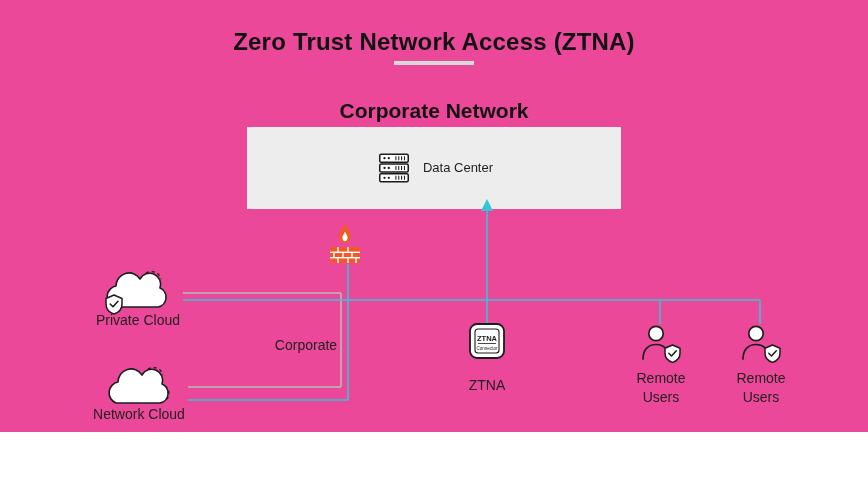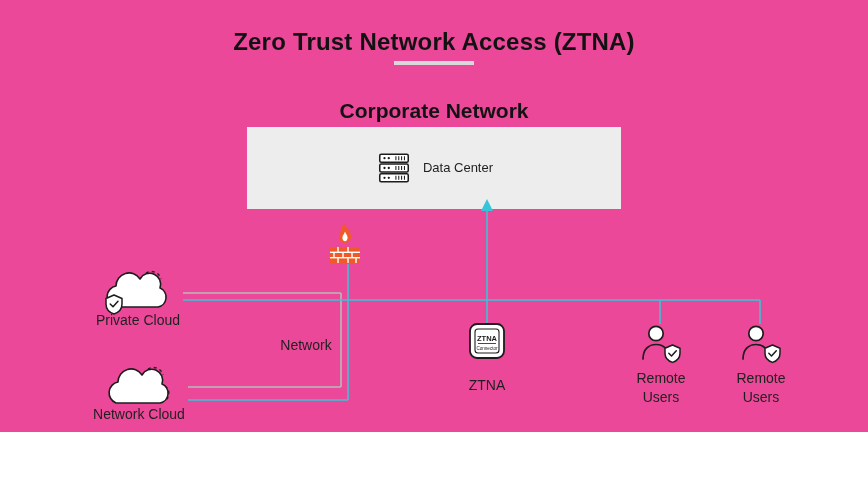--- a/index.html
+++ b/index.html
@@ -116,21 +116,21 @@
   </svg>
   <div class="center-label" style="left:138px;top:311px">Private Cloud</div>
 
   <svg class="abs" style="left:94px;top:358px" width="92" height="62" viewBox="0 0 92 62">
     <path d="M22 45 A11 11 0 0 1 24 24 A13 13 0 0 1 48 17 A11 11 0 0 1 68 26 A10 10 0 0 1 66 45 Z" fill="#fff" stroke="#1c1c1c" stroke-width="1.6" stroke-linejoin="round"></path>
     <path d="M54 11 A10 10 0 0 1 69 17" fill="none" stroke="#1c1c1c" stroke-width="1.3" stroke-dasharray="3 3"></path>
     <path d="M71 28 A9 9 0 0 1 72 42" fill="none" stroke="#1c1c1c" stroke-width="1.3" stroke-dasharray="3 3"></path>
   </svg>
   <div class="center-label" style="left:139px;top:405px">Network Cloud</div>
 
-  <div class="center-label" style="left:306px;top:336px">Network</div>
+  <div class="center-label" style="left:306px;top:336px">Corporate</div>
 
   <svg class="abs" style="left:463px;top:320px" width="48" height="46" viewBox="0 0 48 46">
     <rect x="7" y="4" width="34" height="34" rx="7" fill="#fff" stroke="#1c1c1c" stroke-width="1.8"></rect>
     <rect x="12" y="9" width="24" height="24" rx="3" fill="none" stroke="#1c1c1c" stroke-width="1.1"></rect>
     <text x="24" y="20.5" text-anchor="middle" font-size="7.5" font-weight="bold" fill="#1c1c1c">ZTNA</text>
     <line x1="15" y1="23.5" x2="33" y2="23.5" stroke="#1c1c1c" stroke-width="0.8"></line>
     <text x="24" y="29.5" text-anchor="middle" font-size="4.6" fill="#1c1c1c">Connector</text>
   </svg>
   <div class="center-label" style="left:487px;top:376px">ZTNA</div>
 

